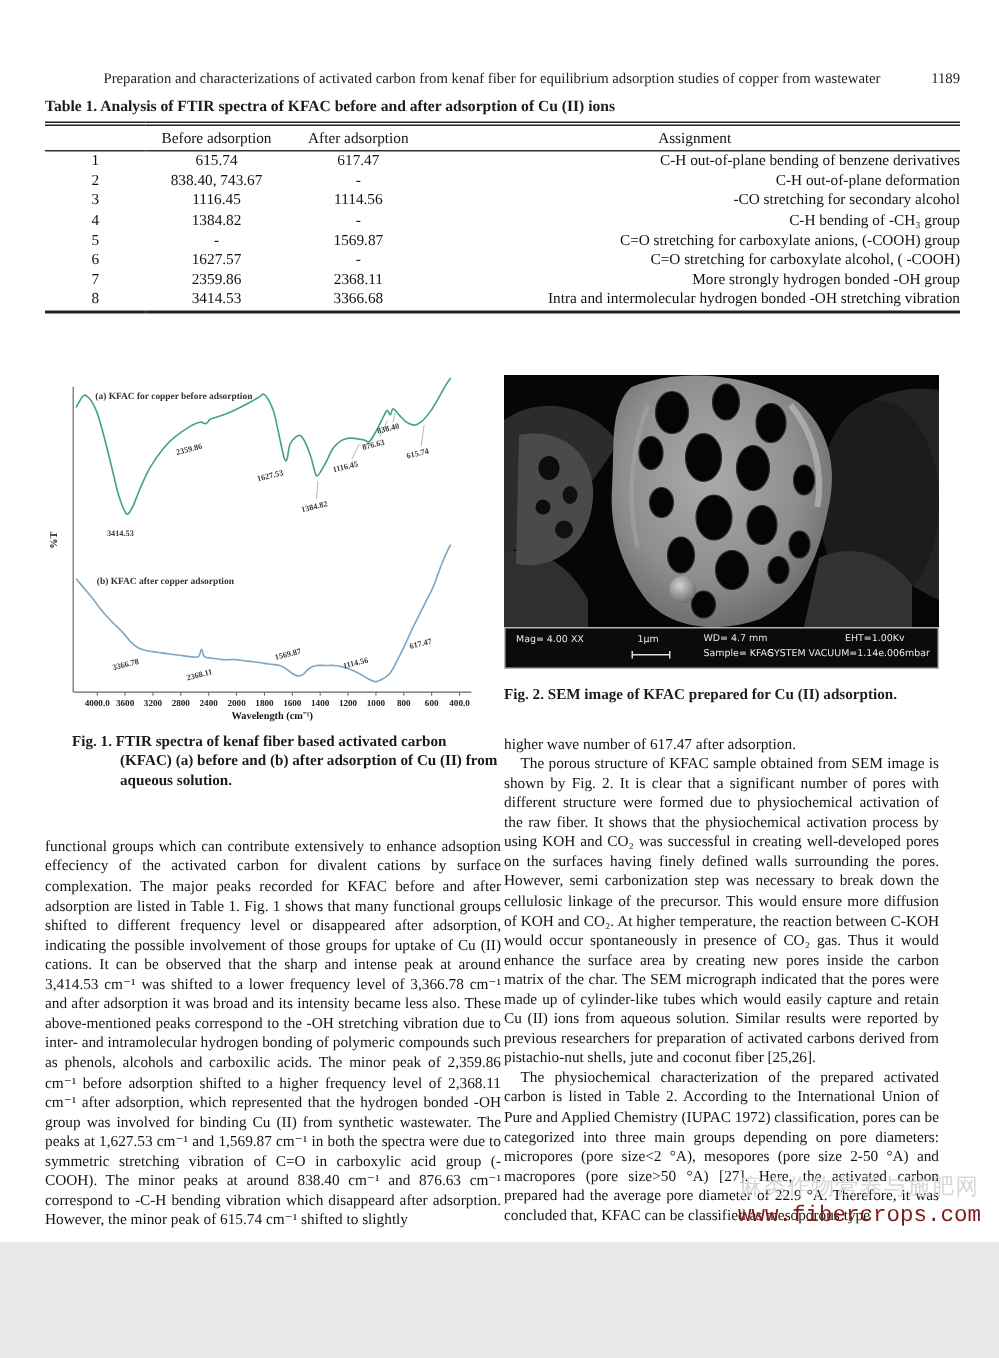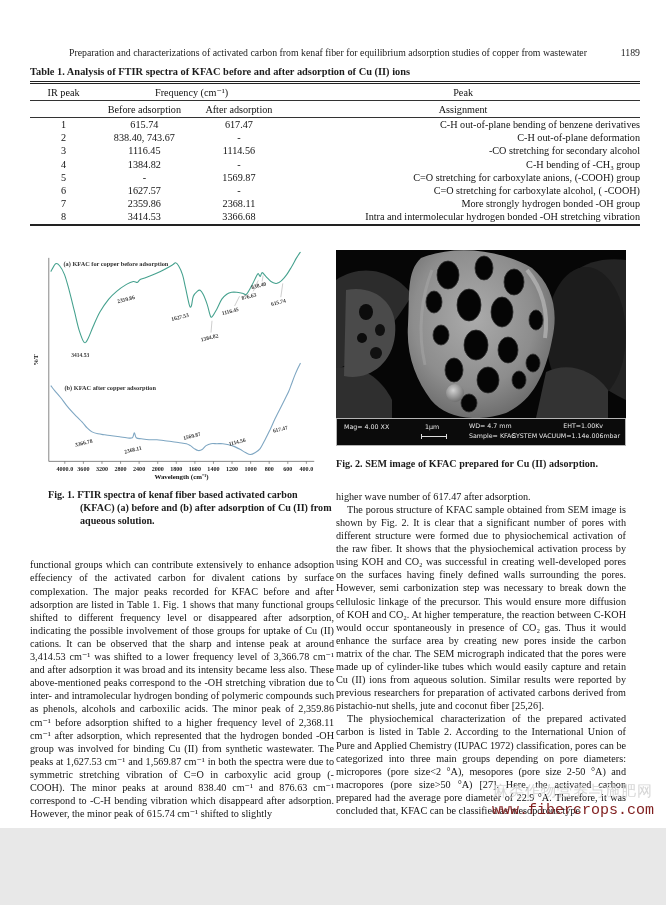--- a/index.html
+++ b/index.html
@@ -71,25 +71,20 @@
   <div class="table-block">
     <div class="table-title">Table 1. Analysis of FTIR spectra of KFAC before and after adsorption of Cu (II) ions</div>
     <table class="t1">
       <colgroup>
         <col style="width:11%">
           <col style="width:15.5%">
           <col style="width:15.5%">
           <col style="width:58%">
       </colgroup>
       <thead>
-        <tr class="h1">
-          <th class="ct">IR peak</th>
-          <th class="ct" colspan="2">Frequency (cm⁻¹)</th>
-          <th class="ct">Peak</th>
-        </tr>
         <tr class="h2">
           <th></th>
           <th class="ct">Before adsorption</th>
           <th class="ct">After adsorption</th>
           <th class="ct">Assignment</th>
         </tr>
       </thead>
       <tbody id="t1-body">
           <tr>
             <td class="ct c0">1</td>

